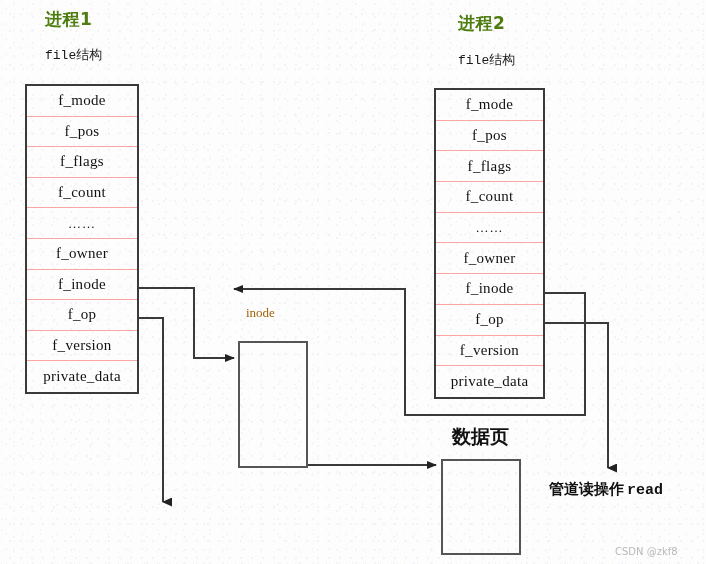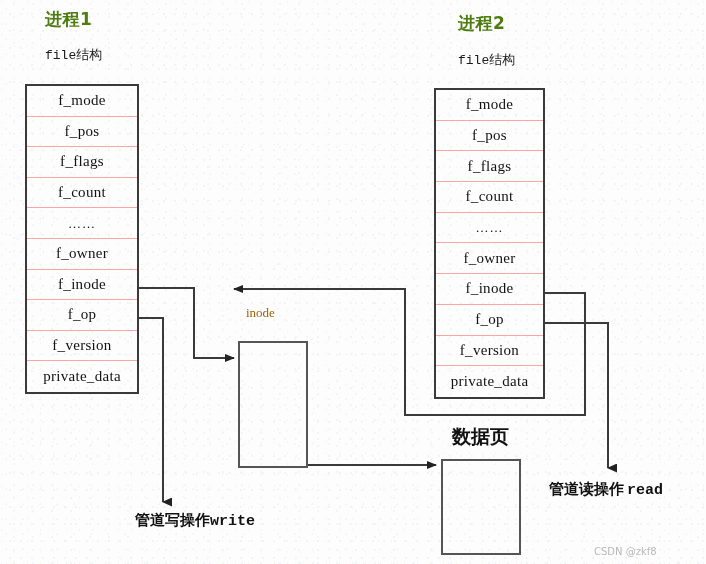--- a/index.html
+++ b/index.html
@@ -167,23 +167,20 @@
       <div class="row" style="height: 30.7px;">f_version</div>
       <div class="row" style="height: 30.7px;">private_data</div>
     </div>
 
   <div class="caption" style="left:246px;top:305px;">inode</div>
   <div class="box" style="left:238px;top:341px;width:70px;height:127px;"></div>
 
   <div class="cncaption" style="left:452px;top:424px;">数据页</div>
   <div class="box" style="left:441px;top:459px;width:80px;height:96px;"></div>
 
-  <div class="bottomlabel" style="left:135px;top:511px;">
-    <span>管道写操作</span><span class="mono">write</span>
-  </div>
 
   <div class="bottomlabel" style="left:549px;top:480px;">
     <span>管道读操作</span><span class="mono" style="padding-left:3px;">read</span>
   </div>
 
-  <div class="watermark" style="left:594px;top:546px;">CSDN @zkf8</div>
+  <div class="watermark" style="left:615px;top:546px;">CSDN @zkf8</div>
 
 </div>
 
 </body></html>

